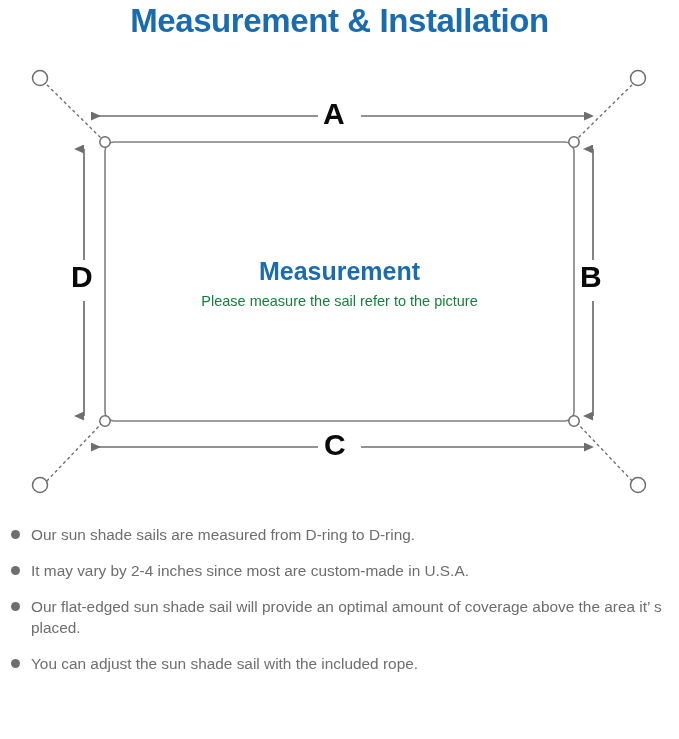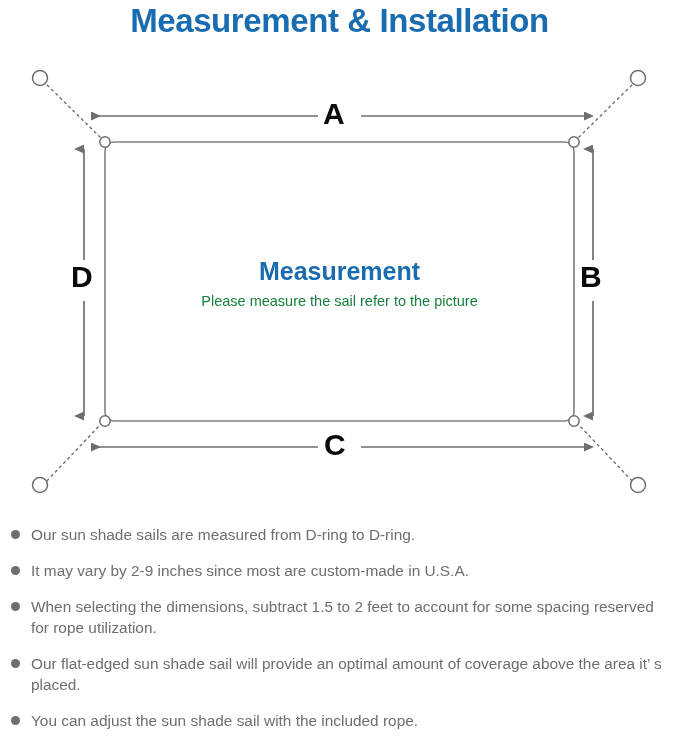--- a/index.html
+++ b/index.html
@@ -196,25 +196,21 @@
     <div class="center-sub">Please measure the sail refer to the picture</div>
   </div>
 
   <div class="notes">
     <div class="note-item">
       <span class="note-bullet"></span>
       <span class="note-text">Our sun shade sails are measured from D-ring to D-ring.</span>
     </div>
     <div class="note-item">
       <span class="note-bullet"></span>
-      <span class="note-text">It may vary by 2-9 inches since most are custom-made in U.S.A.</span>
-    </div>
-    <div class="note-item">
-      <span class="note-bullet"></span>
-      <span class="note-text">When selecting the dimensions, subtract 1.5 to 2 feet to account for some spacing reserved for rope utilization.</span>
+      <span class="note-text">It may vary by 2-4 inches since most are custom-made in U.S.A.</span>
     </div>
     <div class="note-item">
       <span class="note-bullet"></span>
       <span class="note-text">Our flat-edged sun shade sail will provide an optimal amount of coverage above the area it’ s placed.</span>
     </div>
     <div class="note-item">
       <span class="note-bullet"></span>
       <span class="note-text">You can adjust the sun shade sail with the included rope.</span>
     </div>
   </div>

